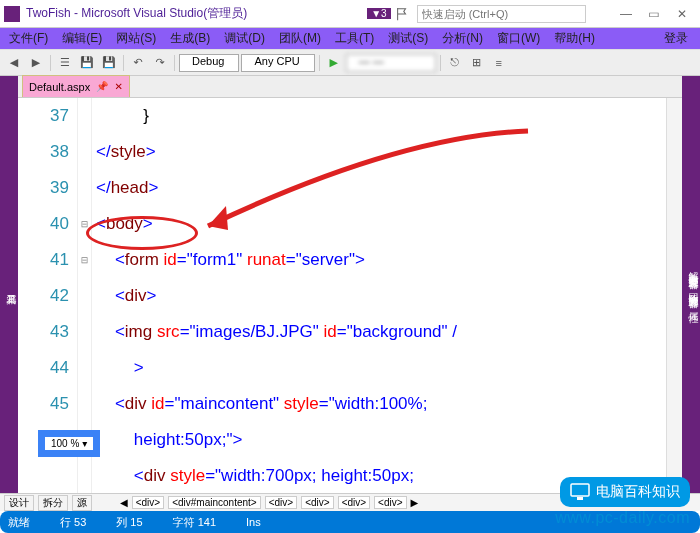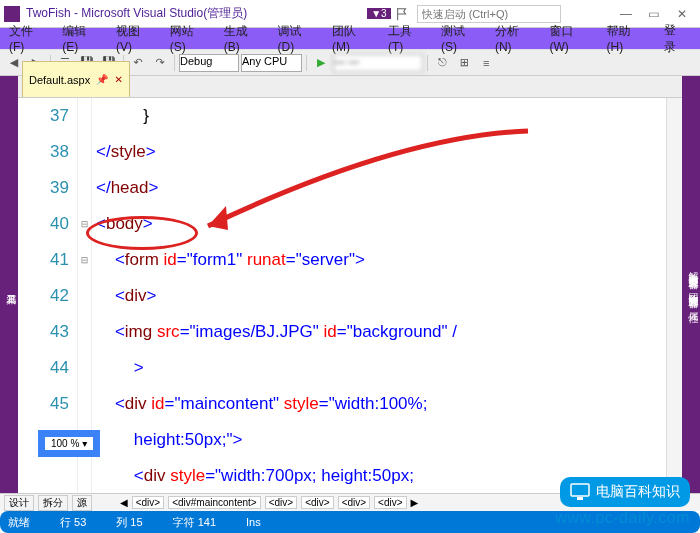--- a/index.html
+++ b/index.html
@@ -4,42 +4,42 @@
   <style>
     * { margin: 0; padding: 0; box-sizing: border-box; font-family: "Segoe UI", Tahoma, sans-serif; }
     body { width: 700px; height: 533px; overflow: hidden; background: #fff; position: relative; }
     
     .titlebar { height: 28px; background: #fff; border-bottom: 1px solid #ccc; display: flex; align-items: center; padding: 0 4px; font-size: 12px; }
     .titlebar-icon { width: 16px; height: 16px; background: #68217a; margin-right: 6px; }
     .titlebar-title { flex: 0 0 auto; color: #4c1d95; }
     .titlebar-search { margin-left: 120px; display: flex; align-items: center; }
     .notif-badge { background: #68217a; color: #fff; font-size: 10px; padding: 0 4px; margin-right: 4px; }
     .flag-icon { width: 14px; height: 14px; margin-right: 8px; }
-    .quickstart { width: 144px; height: 18px; border: 1px solid #ccc; font-size: 11px; padding: 0 4px; color: #999; }
+    .quickstart { width: 169px; height: 18px; border: 1px solid #ccc; font-size: 11px; padding: 0 4px; color: #999; }
     .win-controls { margin-left: auto; display: flex; gap: 0; }
     .win-btn { width: 28px; height: 20px; display: flex; align-items: center; justify-content: center; font-size: 12px; color: #666; cursor: pointer; }
     
     .menubar { height: 22px; display: flex; align-items: center; padding: 0 2px; font-size: 12px; background: #8b5cf6; border-bottom: 1px solid #e0e0e0; }
     .menu-item { padding: 2px 7px; color: #222; cursor: pointer; }
     .menu-login { margin-left: auto; padding: 2px 10px; }
     
     .toolbar { height: 26px; display: flex; align-items: center; padding: 0 4px; gap: 2px; background: #eee; border-bottom: 1px solid #ccc; }
     .tb-btn { width: 20px; height: 20px; display: flex; align-items: center; justify-content: center; font-size: 11px; color: #555; cursor: pointer; }
     .tb-sep { width: 1px; height: 16px; background: #ccc; margin: 0 2px; }
-    .tb-dropdown { height: 18px; font-size: 11px; border: 1px solid #aaa; background: #fff; padding: 0 14px 0 0; min-width: 60px; position: relative; }
+    .tb-dropdown { height: 18px; font-size: 11px; border: 1px solid #aaa; background: #fff; padding: 0 14px 0 12px; min-width: 60px; position: relative; }
     .tb-play { color: #3a3; }
     
     .content-area { display: flex; height: calc(100% - 28px - 22px - 26px - 18px - 22px); position: relative; }
     .left-rail { width: 18px; background: #68217a; display: flex; flex-direction: column; align-items: center; padding-top: 4px; color: #fff; font-size: 10px; writing-mode: vertical-rl; }
     .right-rail { width: 18px; background: #68217a; color: #fff; font-size: 10px; writing-mode: vertical-rl; text-orientation: upright; display: flex; flex-direction: column; align-items: center; padding: 4px 0; }
     .right-rail-text { writing-mode: vertical-rl; letter-spacing: 1px; }
     
     .editor-wrap { flex: 1; display: flex; flex-direction: column; background: #fff; position: relative; }
     .tab-strip { height: 22px; background: #eee; display: flex; align-items: flex-end; border-bottom: 1px solid #ccc; padding-left: 4px; }
-    .file-tab { height: 36px; background: #fef9c3; border: 1px solid #d0c080; border-bottom: none; display: flex; align-items: center; padding: 0 6px; font-size: 11px; gap: 6px; }
+    .file-tab { height: 22px; background: #f9a8d4; border: 1px solid #d0c080; border-bottom: none; display: flex; align-items: center; padding: 0 6px; font-size: 11px; gap: 6px; }
     .tab-pin { color: #68217a; font-size: 10px; }
     .tab-close { color: #a00; cursor: pointer; font-size: 10px; }
     
     .code-area { flex: 1; display: flex; overflow: hidden; font-family: Consolas, monospace; font-size: 17px; position: relative; }
     .gutter { width: 60px; background: #fff; text-align: right; padding-right: 8px; color: #2b91af; line-height: 36px; border-right: 1px solid #eee; }
     .fold-gutter { width: 14px; background: #fff; border-right: 1px solid #eee; }
     .fold-mark { height: 36px; display: flex; align-items: center; justify-content: center; font-size: 9px; color: #888; }
     .code-lines { flex: 1; padding-left: 4px; line-height: 36px; color: #000; overflow: hidden; }
     .code-line { white-space: pre; height: 36px; }
     .tag { color: #800000; }
@@ -80,21 +80,20 @@
   <div class="win-controls">
     <div class="win-btn">—</div>
     <div class="win-btn">▭</div>
     <div class="win-btn">✕</div>
   </div>
 </div>
 
 <div class="menubar">
   <span class="menu-item">文件(F)</span>
   <span class="menu-item">编辑(E)</span>
-  <span class="menu-item">视图(V)</span>
   <span class="menu-item">网站(S)</span>
   <span class="menu-item">生成(B)</span>
   <span class="menu-item">调试(D)</span>
   <span class="menu-item">团队(M)</span>
   <span class="menu-item">工具(T)</span>
   <span class="menu-item">测试(S)</span>
   <span class="menu-item">分析(N)</span>
   <span class="menu-item">窗口(W)</span>
   <span class="menu-item">帮助(H)</span>
   <span class="menu-item menu-login">登录</span>

